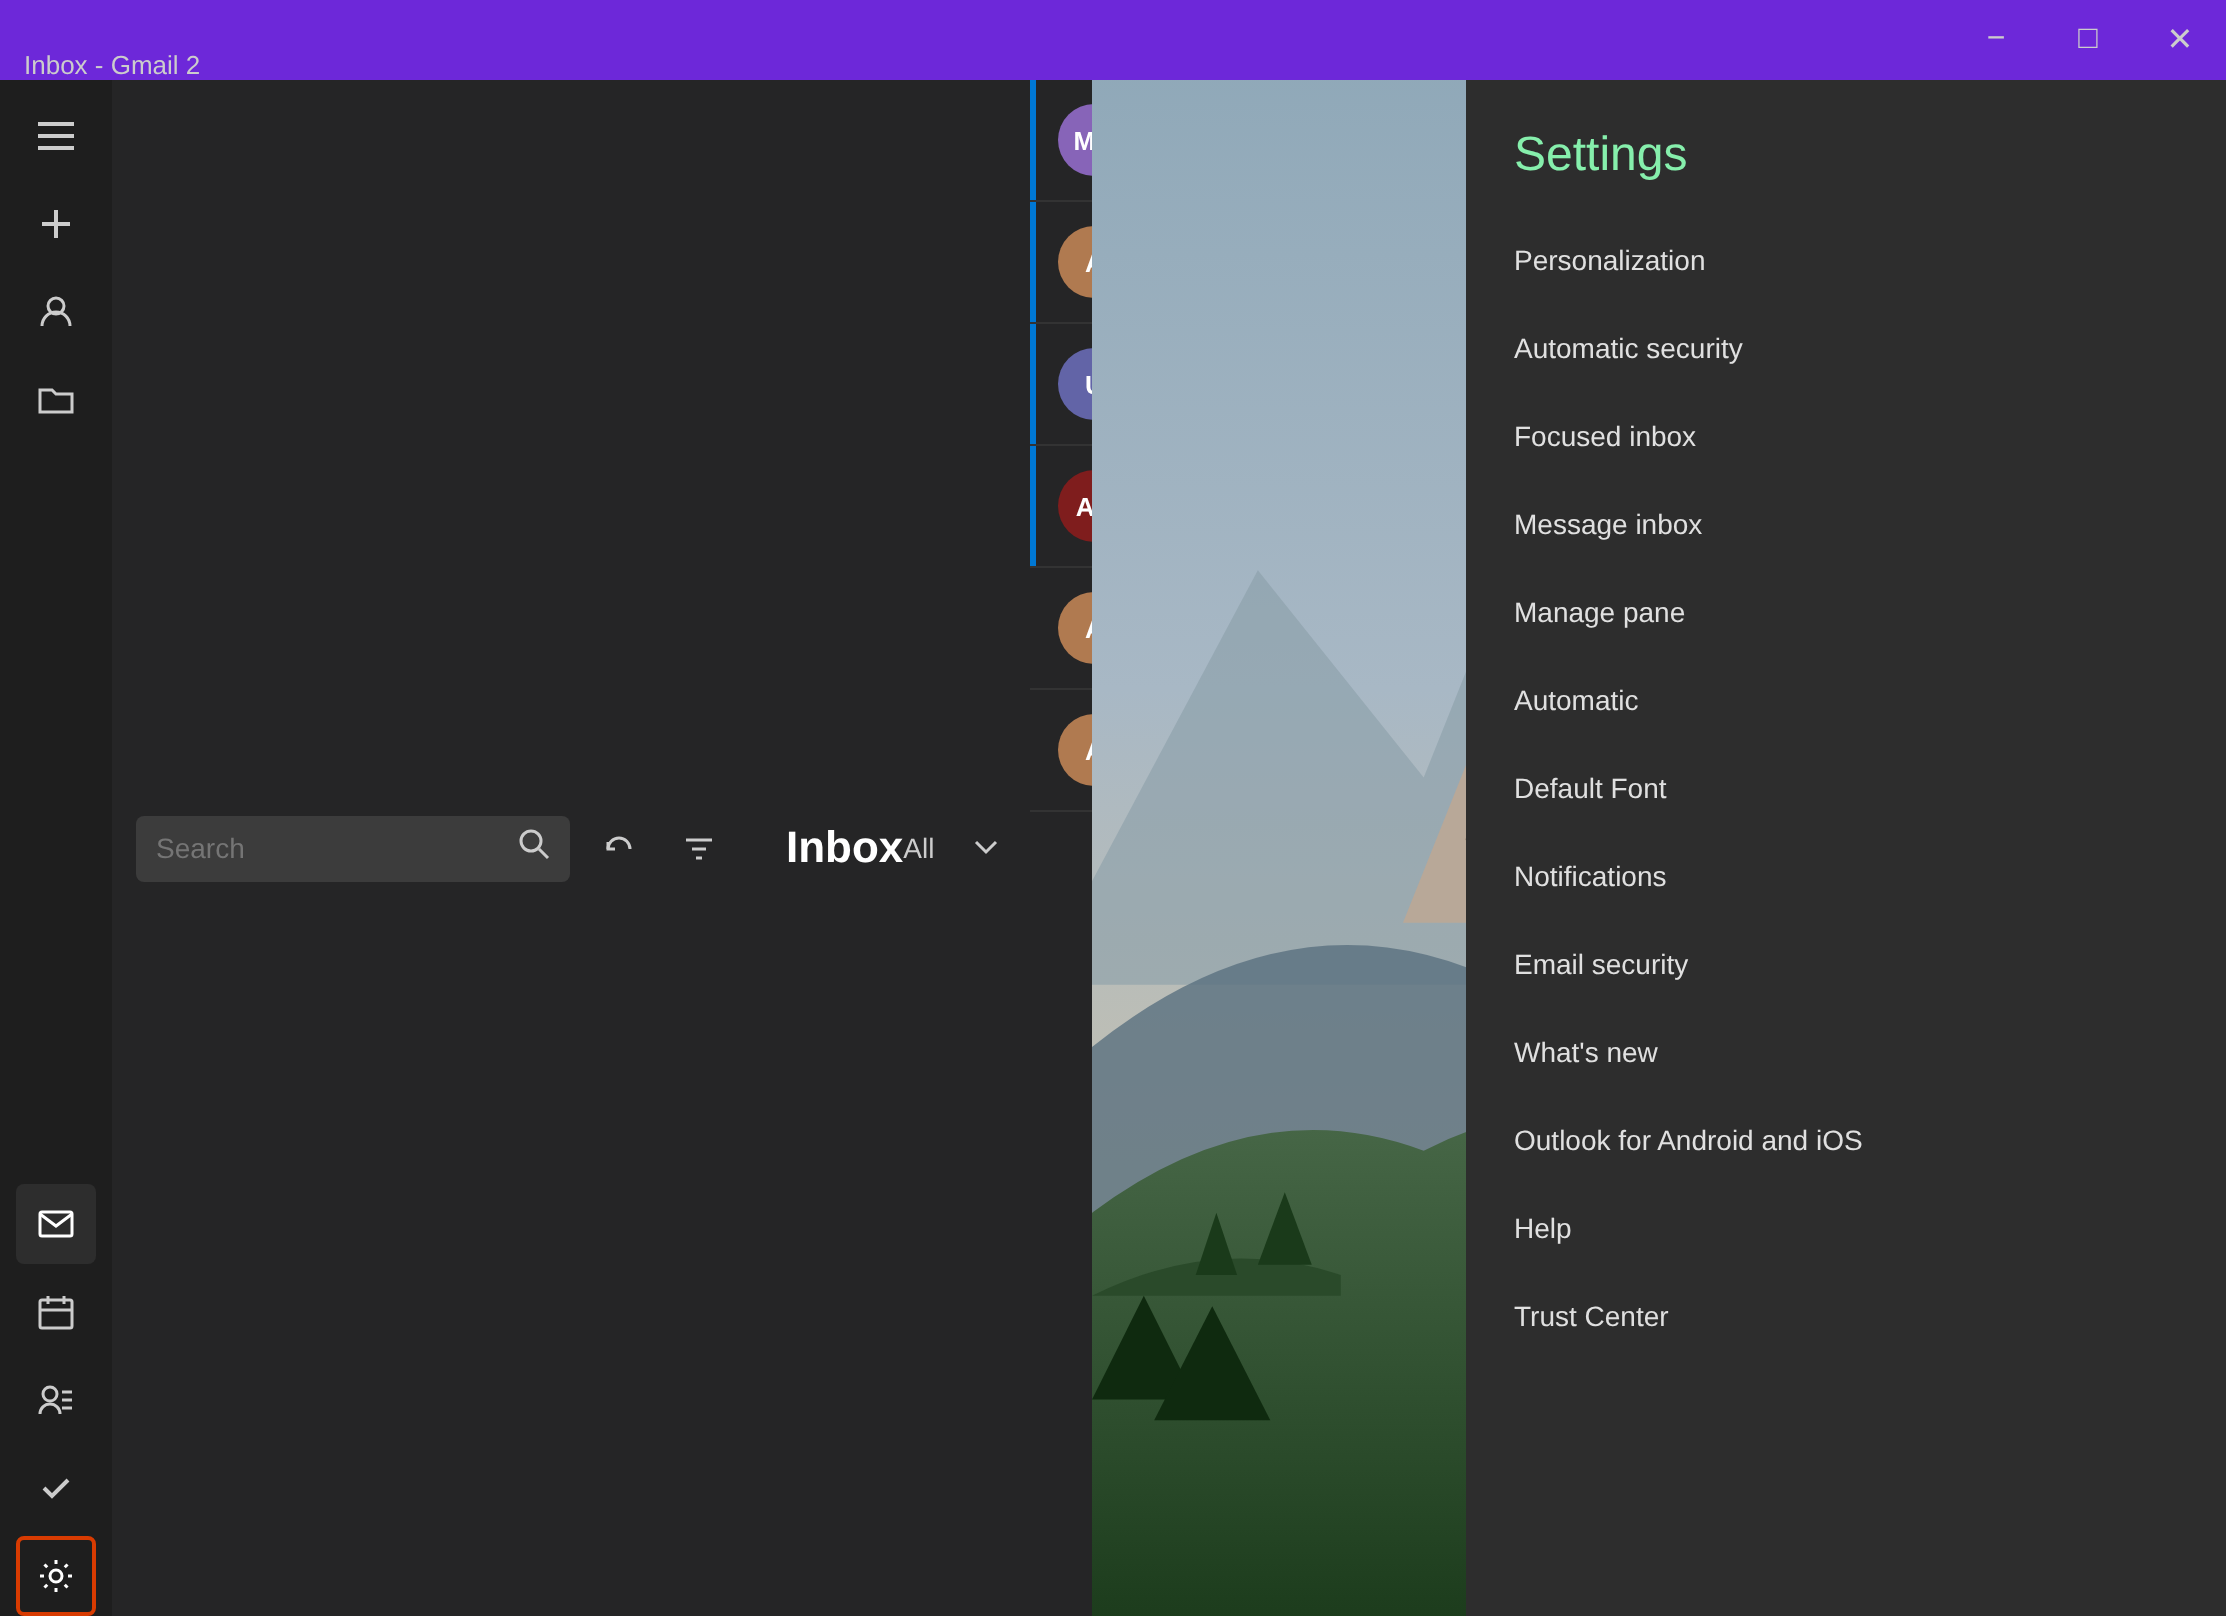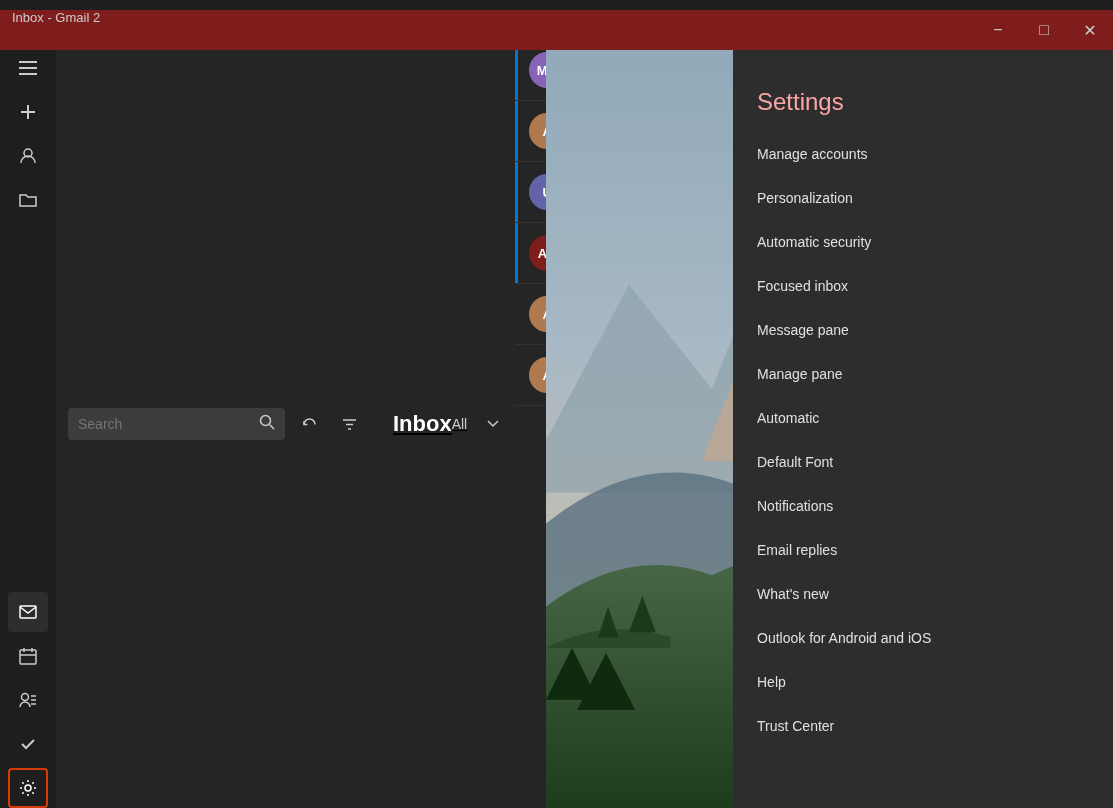--- a/index.html
+++ b/index.html
@@ -8,25 +8,25 @@
       height: 808px;
       background: #1e1e1e;
       font-family: 'Segoe UI', Arial, sans-serif;
       overflow: hidden;
       position: relative;
     }
 
     
     .title-bar {
       position: absolute;
-      top: 10px; left: 0; right: 0;
+      top: 0; left: 0; right: 0;
       height: 40px;
-      background: #7f1d1d;
-      display: flex;
-      align-items: flex-start;
+      background: #6d28d9;
+      display: flex;
+      align-items: flex-end;
       justify-content: space-between;
       z-index: 100;
     }
     .title-bar-left {
       display: flex;
       align-items: center;
       gap: 8px;
       padding-left: 12px;
     }
     .title-text {
@@ -136,21 +136,20 @@
       cursor: pointer;
       border-radius: 4px;
     }
 
     
     .inbox-header {
       padding: 8px 16px 8px 16px;
       display: flex;
       align-items: center;
       justify-content: space-between;
-      text-decoration: underline;
     }
     .inbox-title {
       color: #ffffff;
       font-size: 22px;
       font-weight: 600;
     }
     .inbox-filter {
       display: flex;
       align-items: center;
       gap: 20px;
@@ -279,25 +278,24 @@
       right: 0;
       width: 380px;
       bottom: 0;
       background: #2d2d2d;
       z-index: 50;
       display: flex;
       flex-direction: column;
       overflow-y: auto;
     }
     .settings-title {
-      color: #fca5a5;
+      color: #86efac;
       font-size: 24px;
       font-weight: 300;
       padding: 24px 24px 16px 24px;
-      margin-top: 24px;
     }
     .settings-item {
       padding: 14px 24px;
       color: #e0e0e0;
       font-size: 14px;
       cursor: pointer;
       display: flex;
       align-items: center;
     }
 
@@ -550,28 +548,27 @@
       <path d="M30 660 L58 605 L86 660Z" fill="#0f2a0f"></path>
       <path d="M460 648 L490 595 L520 648Z" fill="#0f2a0f"></path>
       <path d="M500 655 L530 600 L547 640 L547 768 L500 768Z" fill="#0f2a0f"></path>
     </svg>
   </div>
 </div>
 
 <div class="settings-panel">
   <div class="settings-title">Settings</div>
   <div id="settings-items-container">
-      <div class="settings-item">Manage accounts</div>
       <div class="settings-item">Personalization</div>
       <div class="settings-item">Automatic security</div>
       <div class="settings-item">Focused inbox</div>
-      <div class="settings-item">Message pane</div>
+      <div class="settings-item">Message inbox</div>
       <div class="settings-item">Manage pane</div>
       <div class="settings-item">Automatic</div>
       <div class="settings-item">Default Font</div>
       <div class="settings-item">Notifications</div>
-      <div class="settings-item">Email replies</div>
+      <div class="settings-item">Email security</div>
       <div class="settings-item">What's new</div>
       <div class="settings-item">Outlook for Android and iOS</div>
       <div class="settings-item">Help</div>
       <div class="settings-item">Trust Center</div>
     </div>
 </div>
 
 </body></html>

